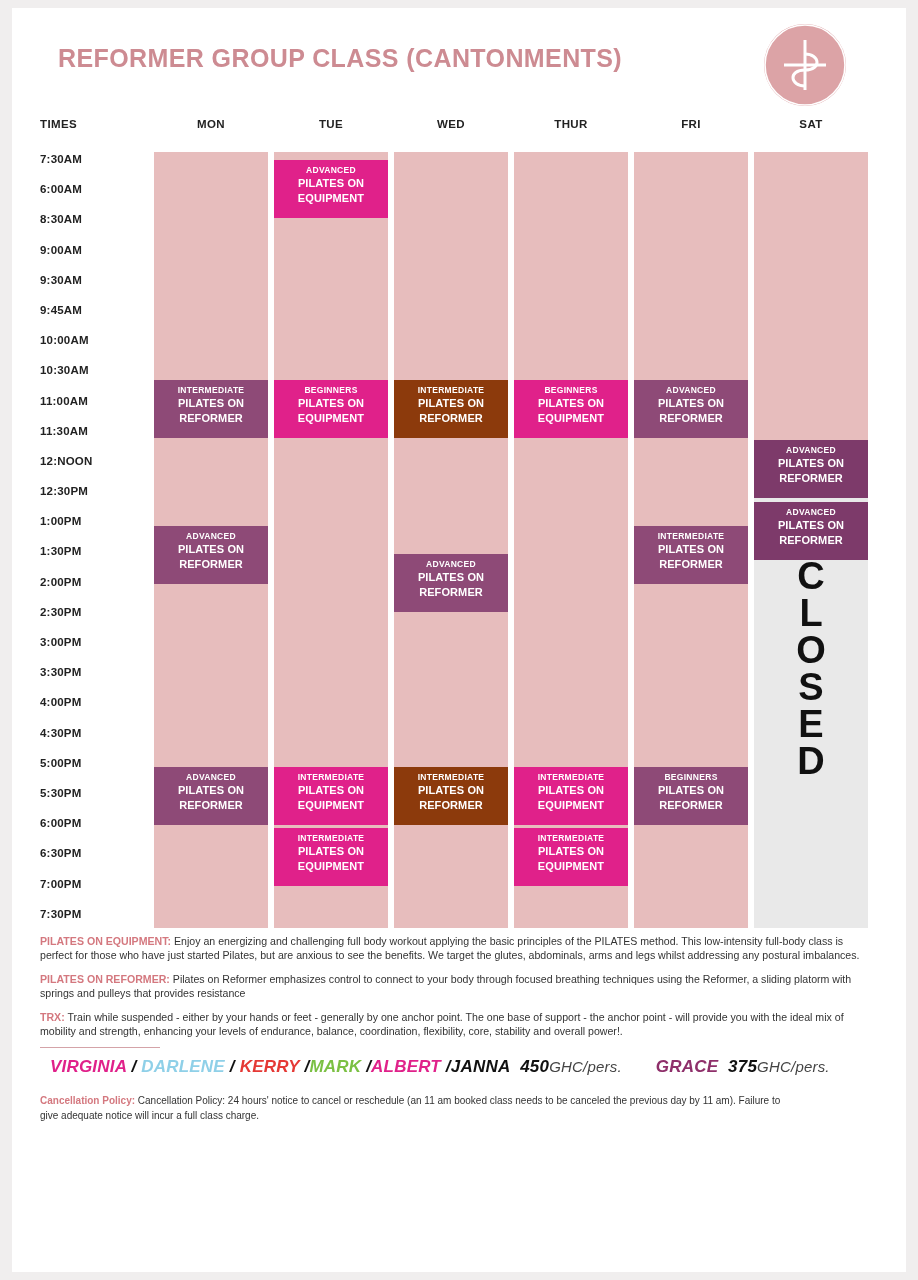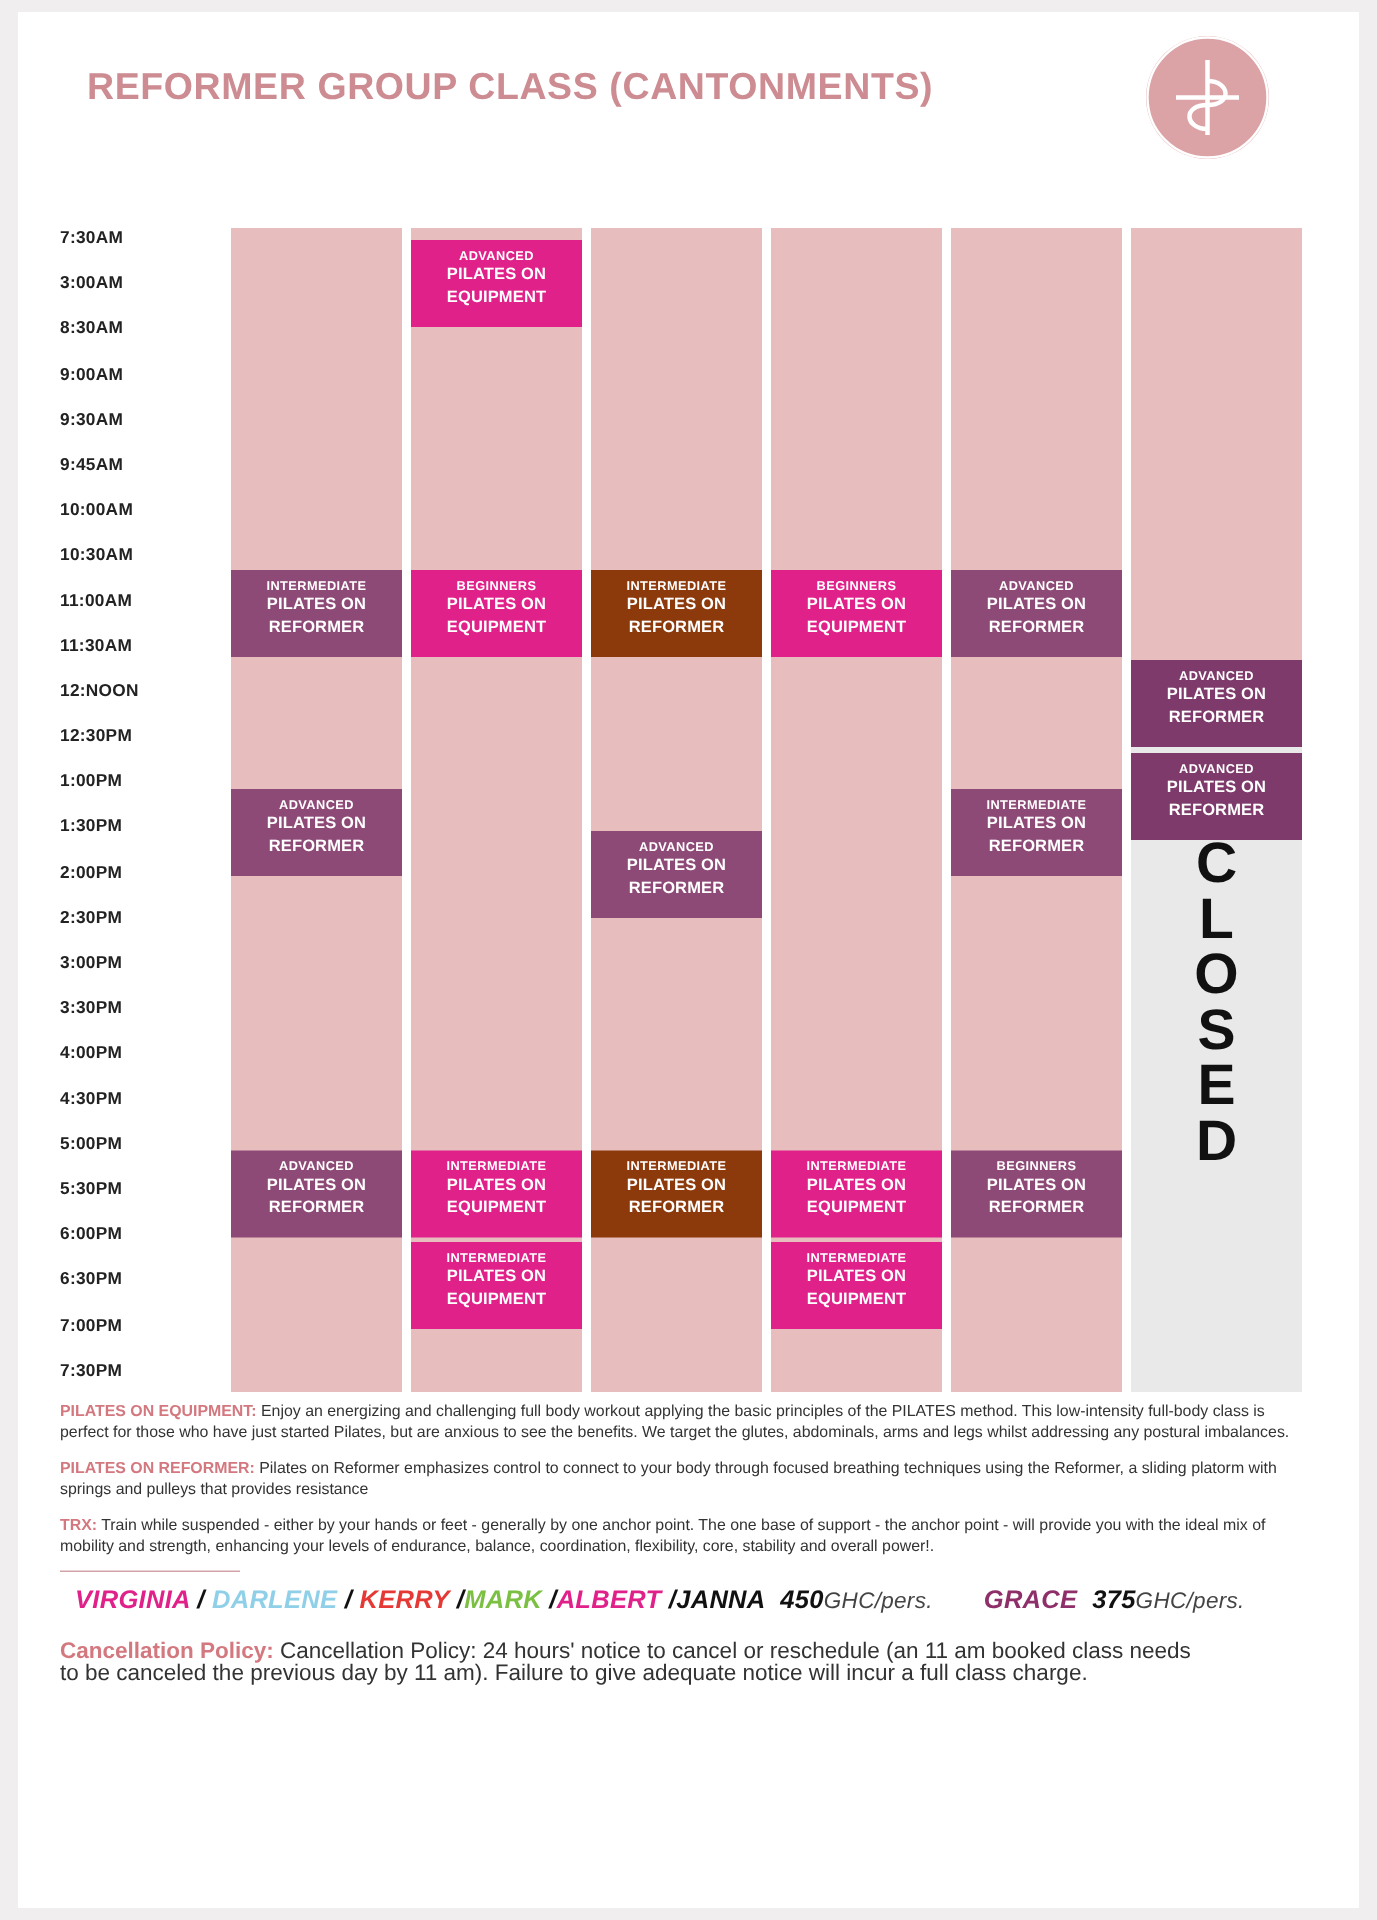--- a/index.html
+++ b/index.html
@@ -176,21 +176,21 @@
   .price-row .n5 { color: #e0218a; }
   .price-row .n6 { color: #111; }
   .price-row .sep { color: #111; }
   .price-row .amt { color: #111; }
   .price-row .unit { color: #444; font-weight: normal; font-size: 15px; }
   .price-row .grace { color: #8e2f6a; }
   .price-row .gap { display:inline-block; width: 34px; }
 
   .cancel {
     margin: 16px 0 0 10px;
-    font-size: 15px;
+    font-size: 10px;
     line-height: 15px;
     color: #333;
     max-width: 760px;
   }
   .cancel .lbl { color: #d4787f; font-weight: bold; }
 </style>
 </head>
 <body>
 
 <div class="page">
@@ -203,24 +203,33 @@
         <circle cx="41" cy="41" r="40" fill="none" stroke="#ffffff" stroke-width="1.6"></circle>
         <path d="M41 16 L41 66" stroke="#ffffff" stroke-width="3" fill="none"></path>
         <path d="M41 30 C 56 30, 58 46, 41 46" stroke="#ffffff" stroke-width="3" fill="none"></path>
         <path d="M41 46 C 24 46, 26 62, 41 62" stroke="#ffffff" stroke-width="3" fill="none"></path>
         <path d="M20 41 L62 41" stroke="#ffffff" stroke-width="3" fill="none"></path>
       </svg>
     </div>
   </div>
 
   <div class="grid-wrap">
+    <div class="daybar">
+      <div style="left:10px;width:70px;text-align:left;">TIMES</div>
+      <div style="left:124px;width:114px;">MON</div>
+      <div style="left:244px;width:114px;">TUE</div>
+      <div style="left:364px;width:114px;">WED</div>
+      <div style="left:484px;width:114px;">THUR</div>
+      <div style="left:604px;width:114px;">FRI</div>
+      <div style="left:724px;width:114px;">SAT</div>
+    </div>
 
     <div class="times">
           <div>7:30AM</div>
-          <div>3:00AM</div>
+          <div>6:00AM</div>
           <div>8:30AM</div>
           <div>9:00AM</div>
           <div>9:30AM</div>
           <div>9:45AM</div>
           <div>10:00AM</div>
           <div>10:30AM</div>
           <div>11:00AM</div>
           <div>11:30AM</div>
           <div>12:NOON</div>
           <div>12:30PM</div>

